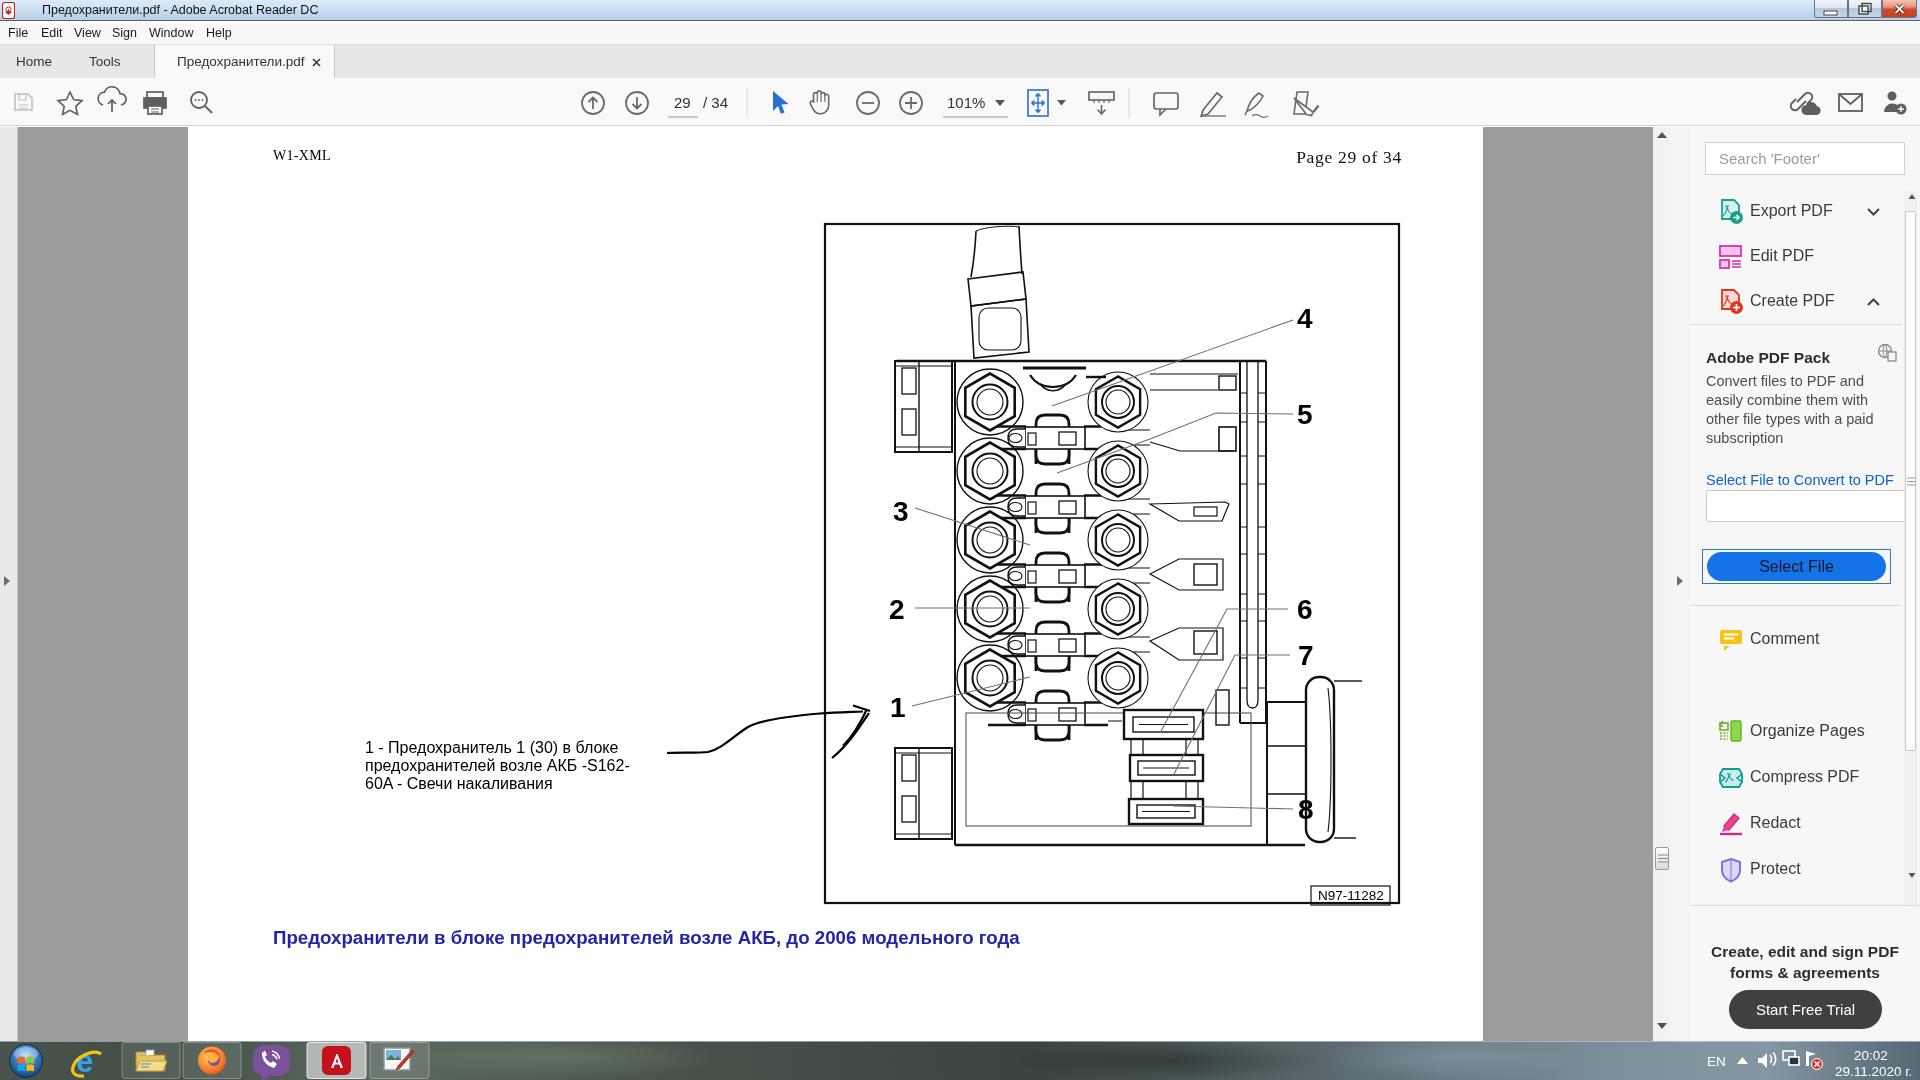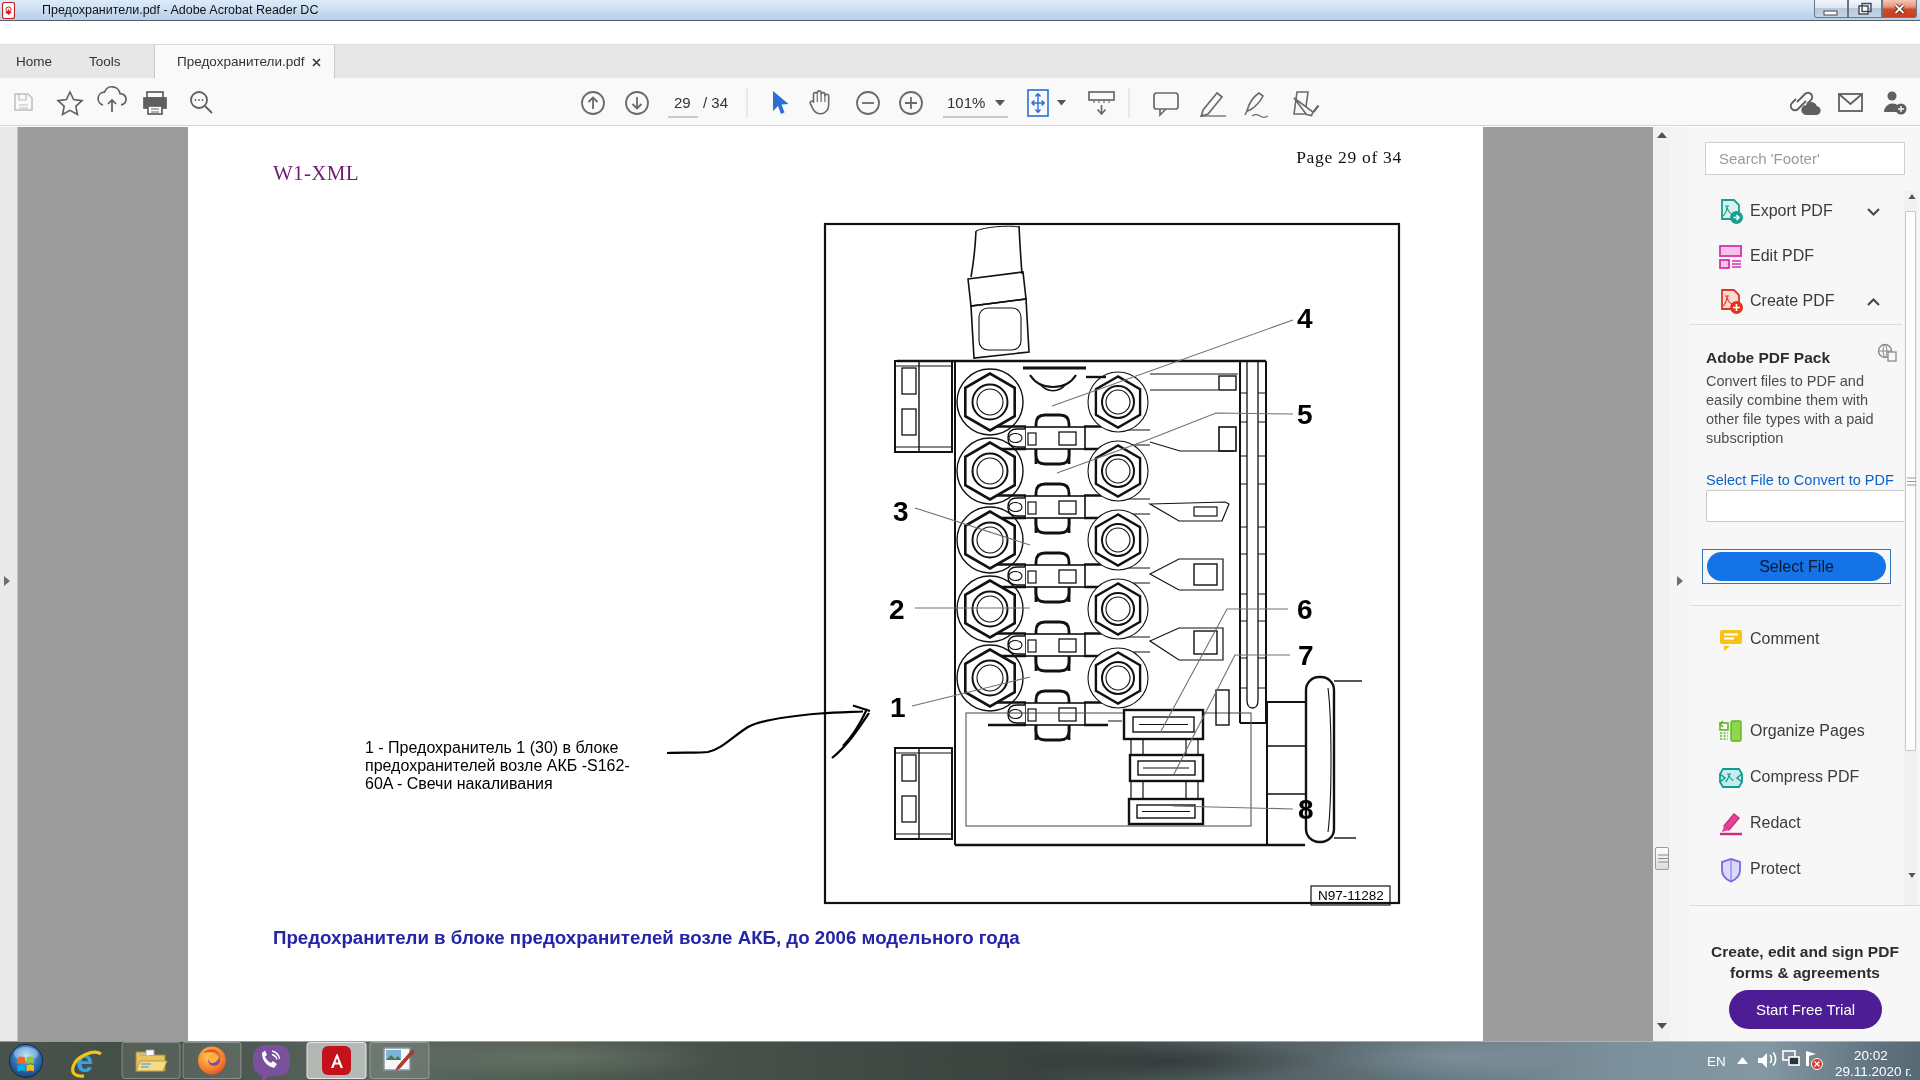--- a/index.html
+++ b/index.html
@@ -50,34 +50,34 @@
   .pdivider { position:absolute; left:0px; width:212px; height:1px; background:#dadada; }
   #packtitle { left:16px; top:222px; font-size:15.5px; font-weight:bold; color:#2d2d2d; }
   #packpara { left:16px; top:245px; width:172px; font-size:14.5px; line-height:19px; color:#4c4c4c; }
   #selfilelbl { left:16px; top:345px; font-size:14.5px; color:#0d62c9; }
   #fileinput { left:16px; top:363px; width:199px; height:32px; background:#fff; border:1px solid #c9c9c9; border-radius:2px; }
   #selfilefocus { left:12px; top:422px; width:189px; height:35px; border:1px solid #2f77c2; }
   #selfilebtn { left:17px; top:425px; width:179px; height:29px; background:#1473e6; border-radius:15px;
      color:#0f172a; font-size:16px; text-align:center; line-height:29px; }
   #bottomsec { left:0px; top:762px; width:230px; height:152px; background:#f7f7f7; border-top:1px solid #dadada;margin-top:16px;}
   #bottomsec .t { position:absolute; left:20px; top:35px; width:190px; text-align:center; font-weight:bold; font-size:15.5px; color:#2d2d2d; line-height:21px;}
-  #freetrial { position:absolute; left:39px; top:84px; width:153px; height:39px; background:#4c1d95; border-radius:20px;
+  #freetrial { position:absolute; left:39px; top:84px; width:153px; height:39px; background:#404040; border-radius:20px;
      color:#fff; font-size:15px; text-align:center; line-height:39px; }
   
   #pscroll { left:214px; top:64px; width:13px; height:760px; background:#f1f1f1; }
   #pthumb { left:215px; top:84px; width:11px; height:540px; background:#fcfcfc; border:1px solid #c8c8c8; border-radius:1px;}
 
   
   #taskbar { left:0; top:1041px; width:1920px; height:39px;
      background:linear-gradient(90deg,#4a544c 0%,#414d45 8%,#5d6a61 20%,#4d584f 30%,#434d47 42%,#3a433f 54%,#505c5e 64%,#64757e 74%,#7c909b 84%,#8498a3 92%,#5f727e 98%,#566975 100%); }
   #taskbar::before { content:""; position:absolute; left:0; top:0; width:1920px; height:1px; background:rgba(200,220,230,0.55); }
 
   
   .serif { font-family:"Liberation Serif", serif; }
-  #w1xml { left:273px; top:34px; font-size:21px; color:#701a75; letter-spacing:0.3px;}
+  #w1xml { left:273px; top:21px; font-size:14px; color:#000000; letter-spacing:0.3px;}
   #pageno { right:518px; top:20px; font-size:17.5px; letter-spacing:0.7px; color:#111; }
   #cap1 { left:365px; top:612px; width:290px; font-size:16px; line-height:18px; color:#000; }
   #bluehead { left:273px; top:800px; font-size:18.7px; font-weight:bold; color:#2424a8; }
 </style>
 </head>
 <body>
 <div id="root">
 
   <div id="titlebar" class="abs"></div>
   <svg class="abs" style="left:2px;top:2px" width="13" height="17" viewBox="0 0 13 17">
@@ -90,20 +90,28 @@
   <div id="btnmax" class="abs winbtn"></div>
   <div id="btnclose" class="abs winbtn"></div>
   <svg class="abs" style="left:1814px;top:0" width="103" height="19" viewBox="0 0 103 19">
     <rect x="10" y="11" width="13" height="4" fill="#fff" stroke="#41474f" stroke-width="1"></rect>
     <rect x="45" y="6" width="9" height="8" fill="#fff" stroke="#41474f" stroke-width="1.4"></rect>
     <rect x="48" y="3.5" width="9" height="8" fill="none" stroke="#41474f" stroke-width="1.4"></rect>
     <path d="M 81.5 5 L 89.5 13 M 89.5 5 L 81.5 13" stroke="#47231a" stroke-width="3.6"></path>
     <path d="M 81.5 5 L 89.5 13 M 89.5 5 L 81.5 13" stroke="#fff" stroke-width="1.8"></path>
   </svg>
 
+  <div id="menubar" class="abs">
+    <span style="left:8px">File</span>
+    <span style="left:41px">Edit</span>
+    <span style="left:74px">View</span>
+    <span style="left:112px">Sign</span>
+    <span style="left:149px">Window</span>
+    <span style="left:206px">Help</span>
+  </div>
 
   <div id="tabbar" class="abs">
     <span class="tabtxt" style="left:16px">Home</span>
     <span class="tabtxt" style="left:89px">Tools</span>
     <div id="activetab"></div>
     <span class="tabtxt" style="left:177px">Предохранители.pdf</span>
     <svg style="position:absolute;left:312px;top:13px" width="9" height="9" viewBox="0 0 9 9">
       <path d="M1 1 L8 8 M8 1 L1 8" stroke="#3c3c3c" stroke-width="1.7"></path>
     </svg>
   </div>

